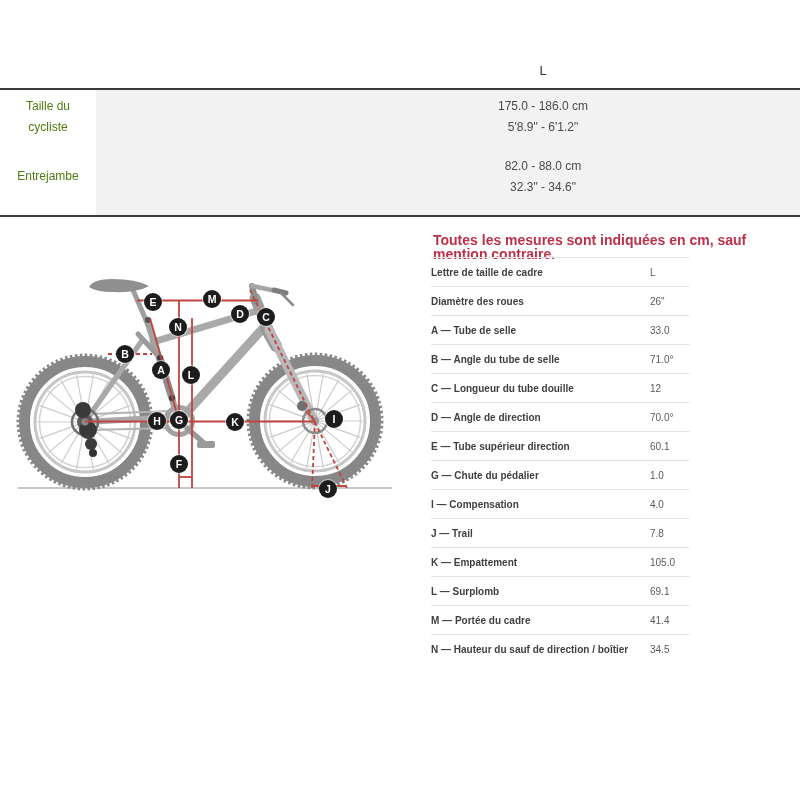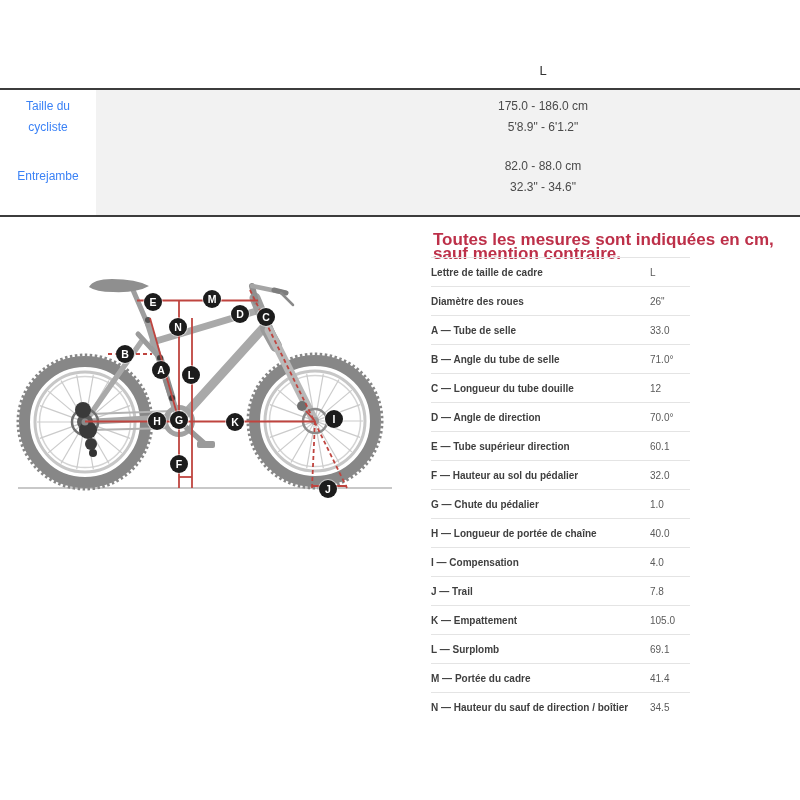--- a/index.html
+++ b/index.html
@@ -12,38 +12,38 @@
   .fit-header{
     position:absolute;left:96px;top:63px;width:894px;text-align:center;
     font-size:13px;color:#333;
   }
   .fit-border{position:absolute;left:0;width:800px;height:2px;background:#3c3c3c;}
   .fit-border.top{top:88px;}
   .fit-border.bottom{top:215px;}
   .fit-shade{position:absolute;left:96px;top:90px;width:704px;height:125px;background:#f2f2f2;}
   .fit-rowlabel{
     position:absolute;left:0;width:96px;text-align:center;
-    font-size:12px;color:#3b82f6;line-height:21px;
+    font-size:12px;color:#4d7c0f;line-height:21px;
   }
   .fit-values{
     position:absolute;left:96px;width:894px;text-align:center;
     font-size:12px;color:#4a4a4a;line-height:21px;
   }
   
   .diagram{position:absolute;left:0;top:230px;width:430px;height:290px;}
   .diagram svg{position:absolute;left:0;top:0;}
   .dlabel{
     position:absolute;width:18px;height:18px;border-radius:50%;
     background:#1c1c1c;color:#fff;font-size:10.5px;font-weight:bold;
     line-height:18px;text-align:center;box-shadow:0 0 0 1px rgba(255,255,255,.55);
   }
   
   .geo-note{
     position:absolute;left:433px;top:233px;width:360px;
-    font-size:17px;font-weight:bold;color:#bd3049;line-height:14px;
+    font-size:14px;font-weight:bold;color:#bd3049;line-height:14px;
   }
   table.geo{
     position:absolute;left:431px;top:257px;width:259px;
     border-collapse:collapse;table-layout:fixed;
   }
   table.geo td{
     height:29px;box-sizing:border-box;border-top:1px solid #e4e4e4;
     font-size:10px;vertical-align:middle;padding:0;
   }
   td.geo-label{width:219px;padding-left:9px;font-weight:bold;color:#3f3f3f;}
@@ -217,32 +217,24 @@
         </tr>
         <tr>
           <td class="geo-label">D — Angle de direction</td>
           <td class="geo-value">70.0°</td>
         </tr>
         <tr>
           <td class="geo-label">E — Tube supérieur direction</td>
           <td class="geo-value">60.1</td>
         </tr>
         <tr>
-          <td class="geo-label">F — Hauteur au sol du pédalier</td>
-          <td class="geo-value">32.0</td>
-        </tr>
-        <tr>
           <td class="geo-label">G — Chute du pédalier</td>
           <td class="geo-value">1.0</td>
         </tr>
         <tr>
-          <td class="geo-label">H — Longueur de portée de chaîne</td>
-          <td class="geo-value">40.0</td>
-        </tr>
-        <tr>
           <td class="geo-label">I — Compensation</td>
           <td class="geo-value">4.0</td>
         </tr>
         <tr>
           <td class="geo-label">J — Trail</td>
           <td class="geo-value">7.8</td>
         </tr>
         <tr>
           <td class="geo-label">K — Empattement</td>
           <td class="geo-value">105.0</td>

